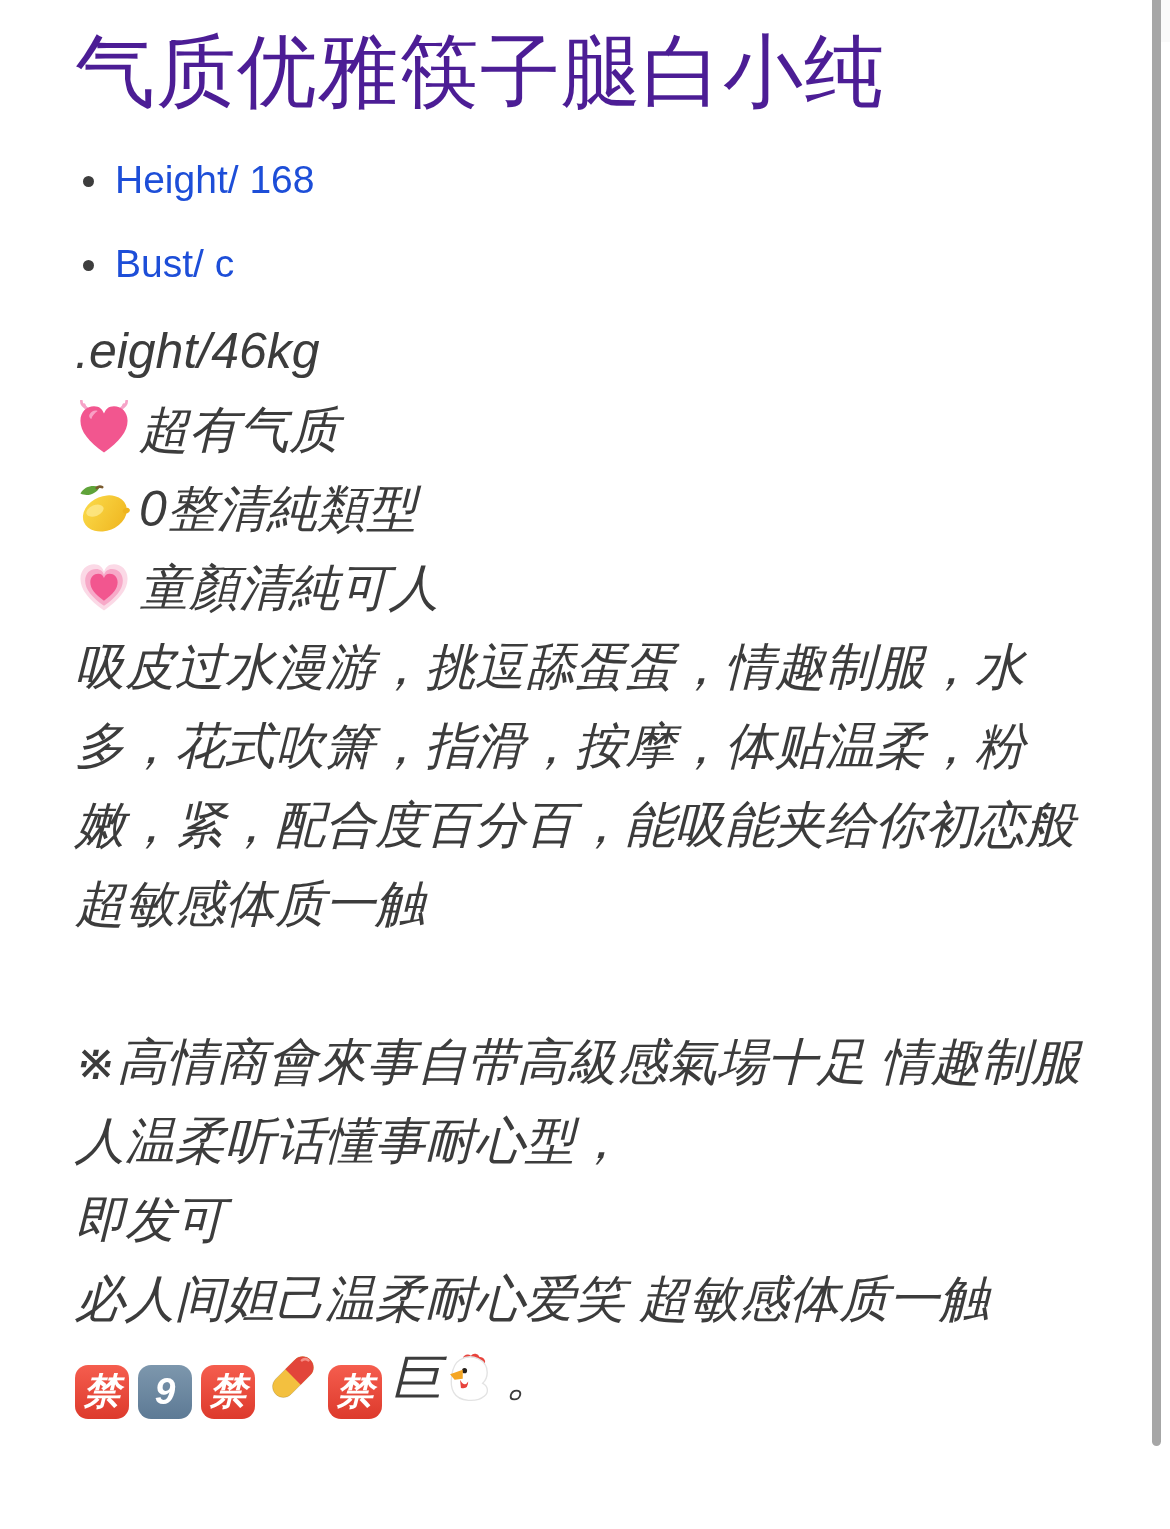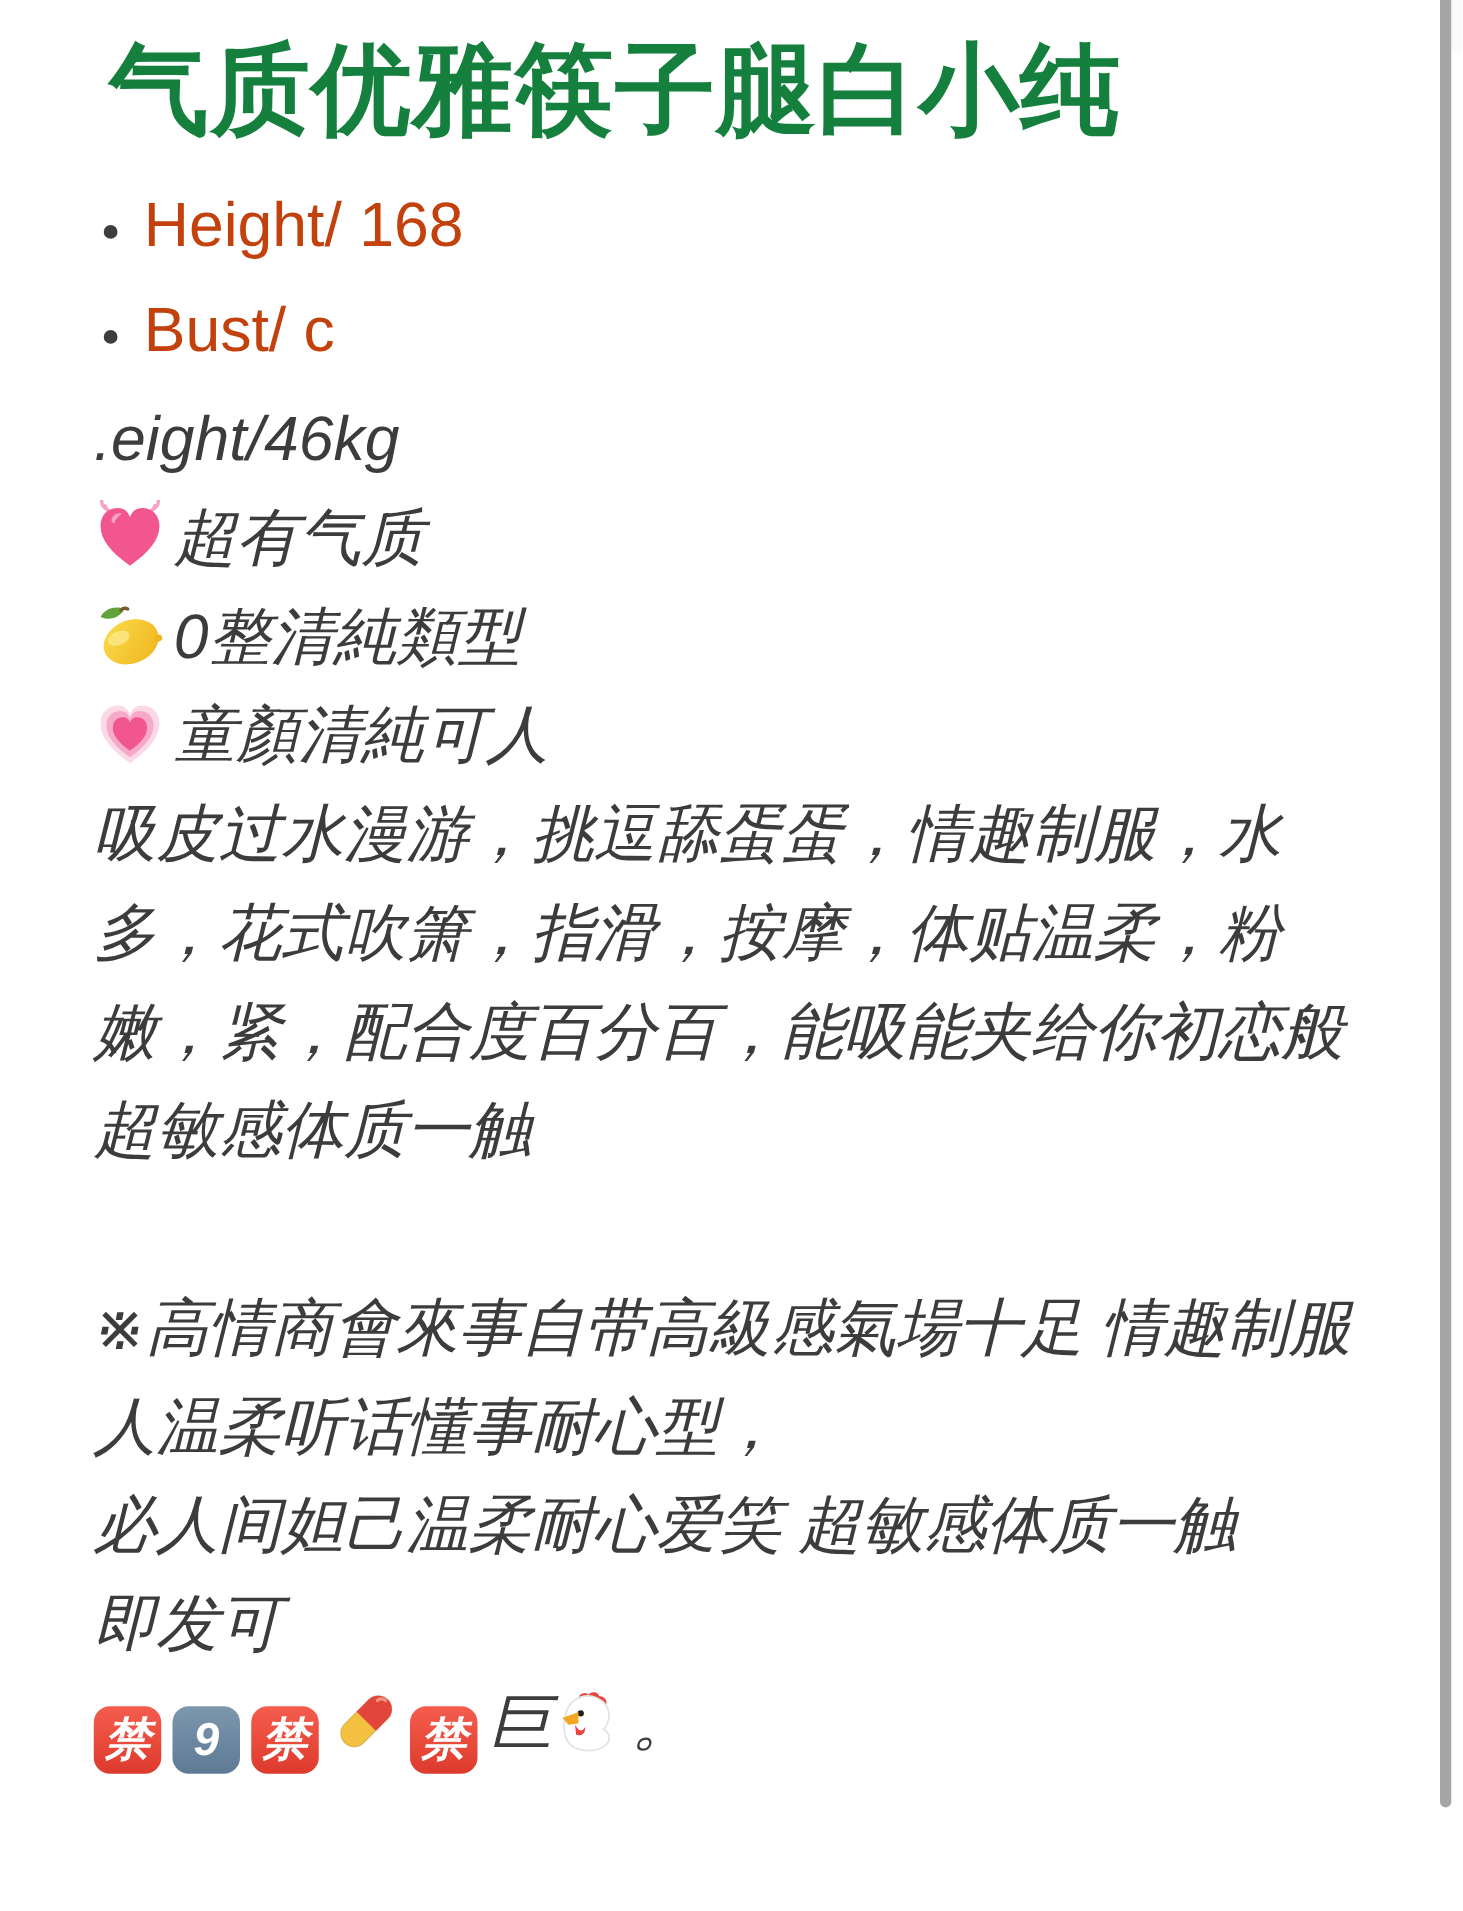--- a/index.html
+++ b/index.html
@@ -3,26 +3,26 @@
 <meta charset="utf-8">
 <style>
   html,body{margin:0;padding:0;}
   body{
     width:1170px;height:1529px;background:#ffffff;overflow:hidden;position:relative;
     font-family:"Liberation Sans","DejaVu Sans",sans-serif;
     -webkit-font-smoothing:antialiased;
   }
   .content{position:absolute;left:75px;top:24px;width:1082px;}
   .page-title{
-    font-size:80px;font-weight:700;color:#15803d;line-height:1.2;margin:0 0 16px 12px;
+    font-size:80px;font-weight:400;color:#4c1d95;line-height:1.2;margin:0 0 16px 0;
     white-space:nowrap;letter-spacing:1px;
   }
   .stats{list-style:none;margin:18px 0 6px 0;padding:0;}
   .stats li{
-    font-size:50px;color:#c2410c;line-height:84px;white-space:nowrap;padding-left:8px;
+    font-size:39px;color:#1d4ed8;line-height:84px;white-space:nowrap;padding-left:8px;
   }
   .bullet-dot{
     display:inline-block;width:11px;height:11px;border-radius:50%;
     background:#3d3d3d;margin-right:21px;vertical-align:6px;
   }
   .body-block{font-size:50px;color:#3c3c3c;font-style:italic;}
   .line{line-height:79px;white-space:nowrap;}
   .notes-gap{margin-top:79px;}
   .emoji{
     display:inline-block;width:58px;height:58px;vertical-align:-11px;margin-right:6px;
@@ -110,22 +110,22 @@
     <div>
       <div class="line">吸皮过水漫游，挑逗舔蛋蛋，情趣制服，水</div>
       <div class="line">多，花式吹箫，指滑，按摩，体贴温柔，粉</div>
       <div class="line">嫩，紧，配合度百分百，能吸能夹给你初恋般</div>
       <div class="line">超敏感体质一触</div>
     </div>
 
     <div class="notes-gap">
       <div class="line">※高情商會來事自带高級感氣場十足 情趣制服</div>
       <div class="line">人温柔听话懂事耐心型，</div>
+      <div class="line">即发可</div>
       <div class="line">必人间妲己温柔耐心爱笑 超敏感体质一触</div>
-      <div class="line">即发可</div>
     </div>
 
     <div class="footer-line">
       <span class="badge badge-prohibited">禁</span><span class="badge badge-keycap">9</span><span class="badge badge-prohibited">禁</span><span class="emoji">
         <svg viewBox="0 0 64 64">
           <g transform="rotate(45 32 32)">
             <rect x="20" y="5" width="24" height="54" rx="12" fill="#F3C03F" stroke="#00000022" stroke-width="1"></rect>
             <path d="M20 17 a12 12 0 0 1 24 0 v15 h-24 z" fill="#E2453A"></path>
             <path d="M26 12 c0 -3 3 -5 5 -5" stroke="#F58F86" stroke-width="3" fill="none" stroke-linecap="round"></path>
           </g>

